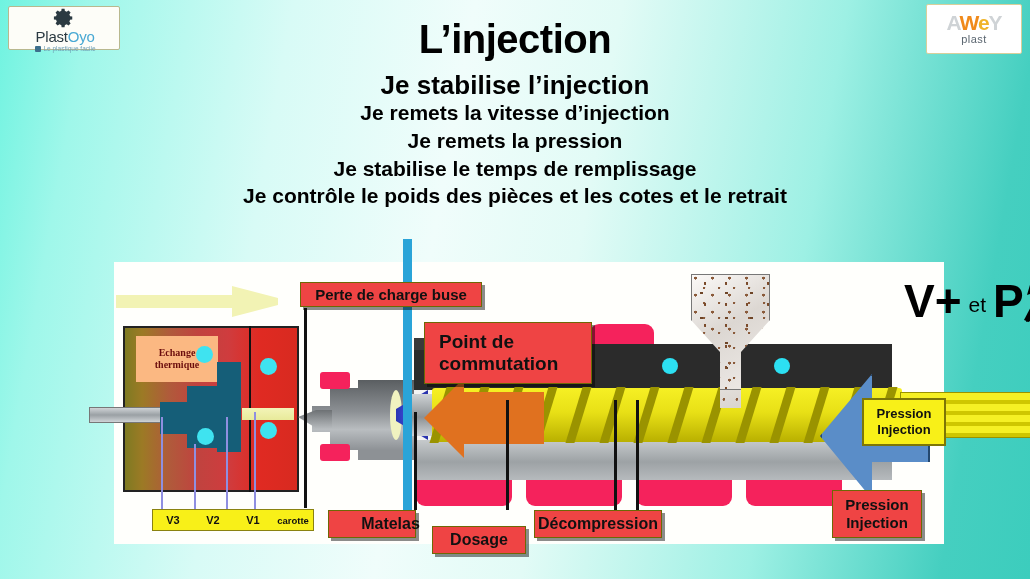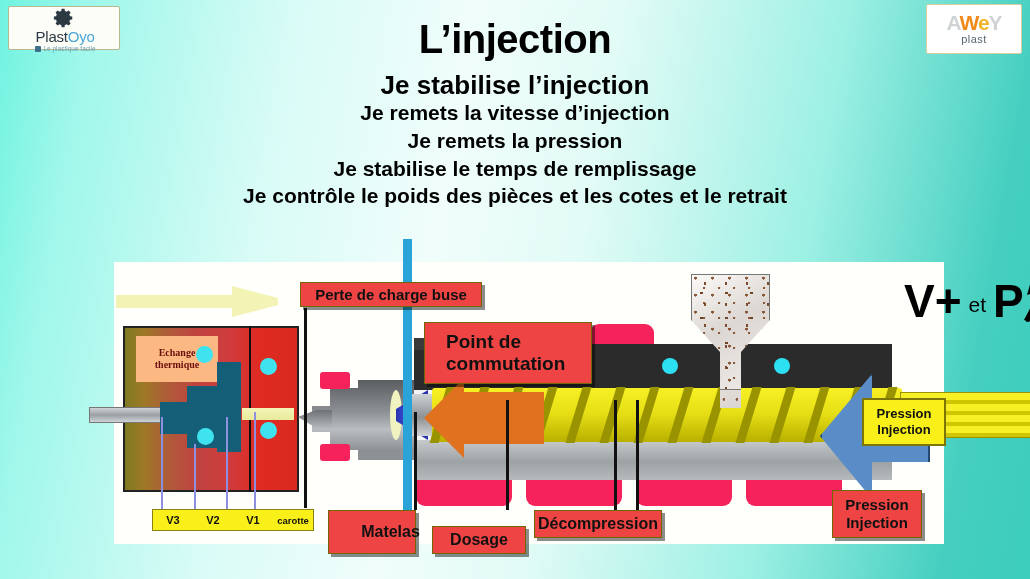--- a/index.html
+++ b/index.html
@@ -159,22 +159,22 @@
   .vp .big{font-size:46px;font-weight:700;line-height:.9;}
   .vp .sm{font-size:21px;font-weight:400;padding:0 7px 5px 7px;}
   .vp-arrow{width:26px;height:44px;margin-left:-2px;}
 
   
   .cal{position:absolute;background:#ef4444;border:1.5px solid #6e6805;box-sizing:border-box;
     font-weight:700;color:#111;display:flex;align-items:center;justify-content:center;
     box-shadow:3px 3px 0 rgba(0,0,0,.45);z-index:12;}
   .cal-perte{left:186px;top:20px;width:182px;height:25px;font-size:15px;}
   .cal-point{left:310px;top:60px;width:168px;height:62px;font-size:19px;
-    justify-content:flex-start;padding-left:21px;text-align:left;}
-  .cal-mat{left:214px;top:248px;width:88px;height:44px;font-size:16px;padding-left:37px;}
+    justify-content:flex-start;padding-left:14px;text-align:left;}
+  .cal-mat{left:214px;top:248px;width:88px;height:28px;font-size:16px;padding-left:37px;}
   .cal-dos{left:318px;top:264px;width:94px;height:28px;font-size:16px;}
   .cal-dec{left:420px;top:248px;width:128px;height:28px;font-size:16px;}
   .cal-vit{left:718px;top:228px;width:90px;height:48px;font-size:15px;
     flex-direction:column;line-height:1.2;}
 
   .lead{position:absolute;width:3px;background:#111;z-index:8;}
   .ld-perte{left:190px;top:46px;height:200px;}
   .ld-mat{left:300px;top:150px;height:98px;}
   .ld-dos1{left:392px;top:138px;height:110px;}
   .ld-dos2{left:500px;top:138px;height:110px;}

